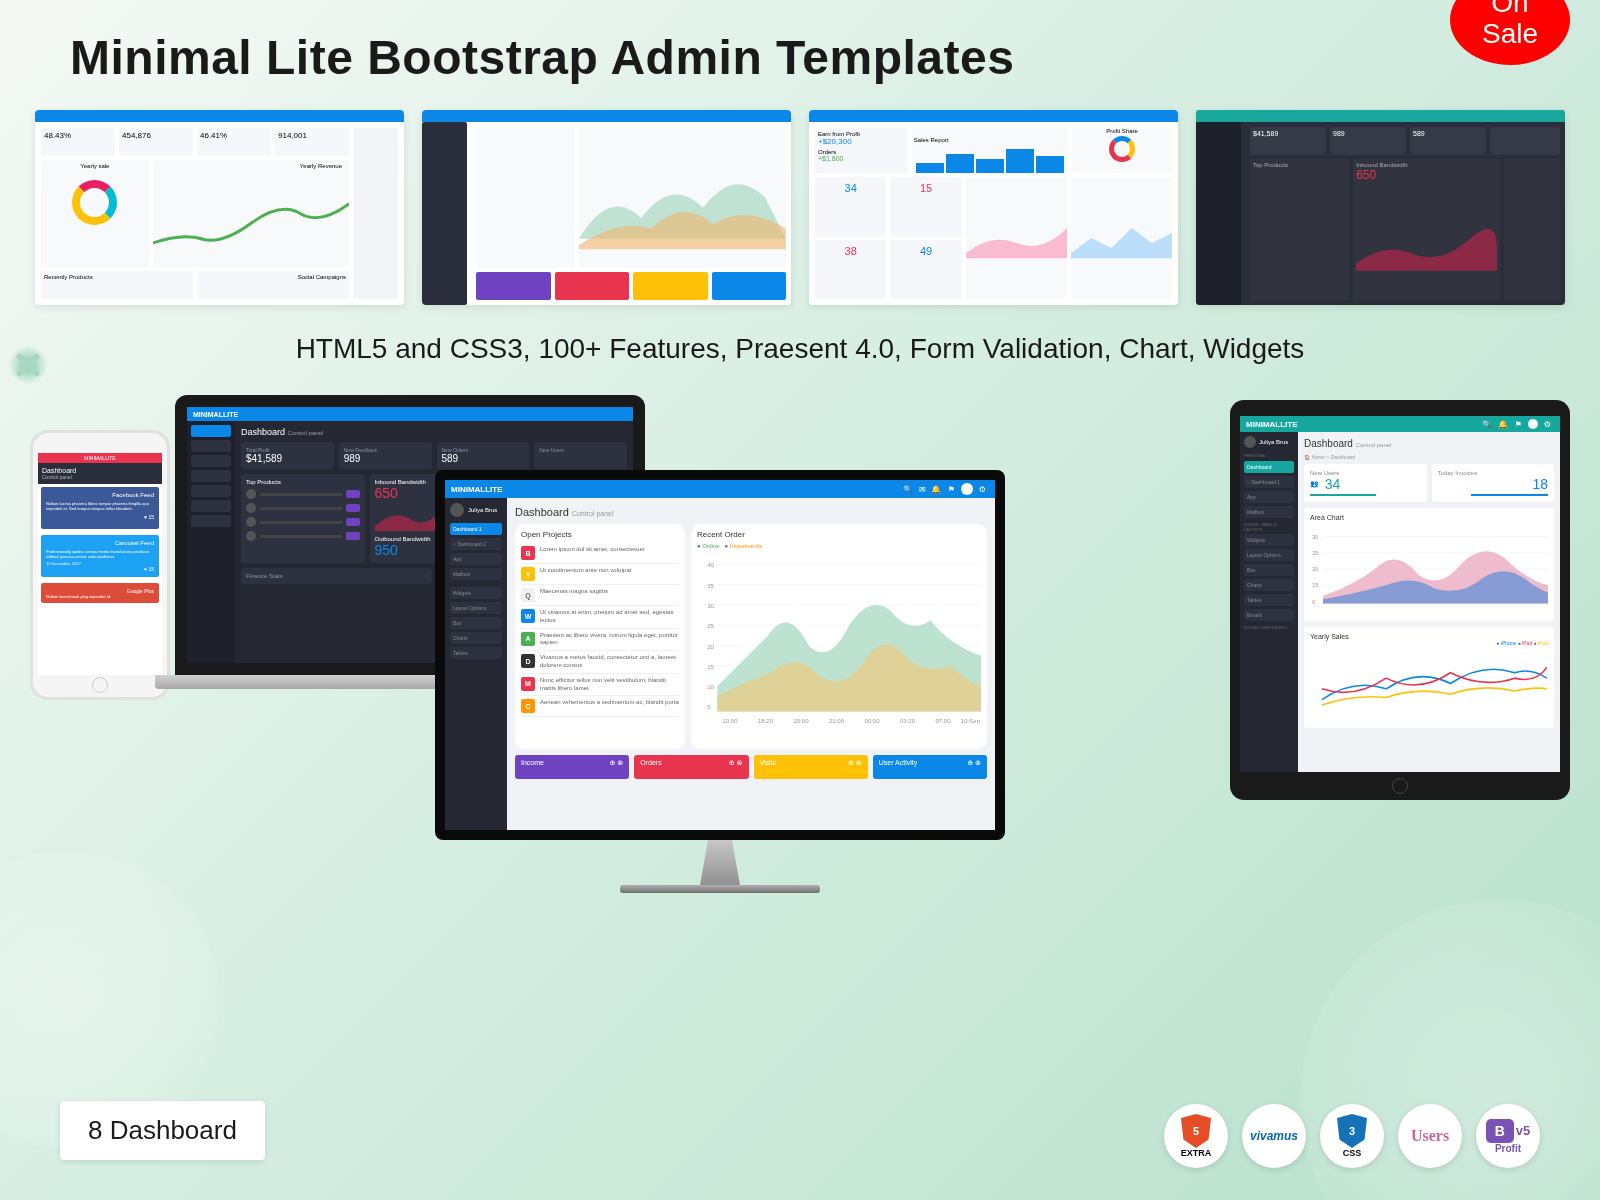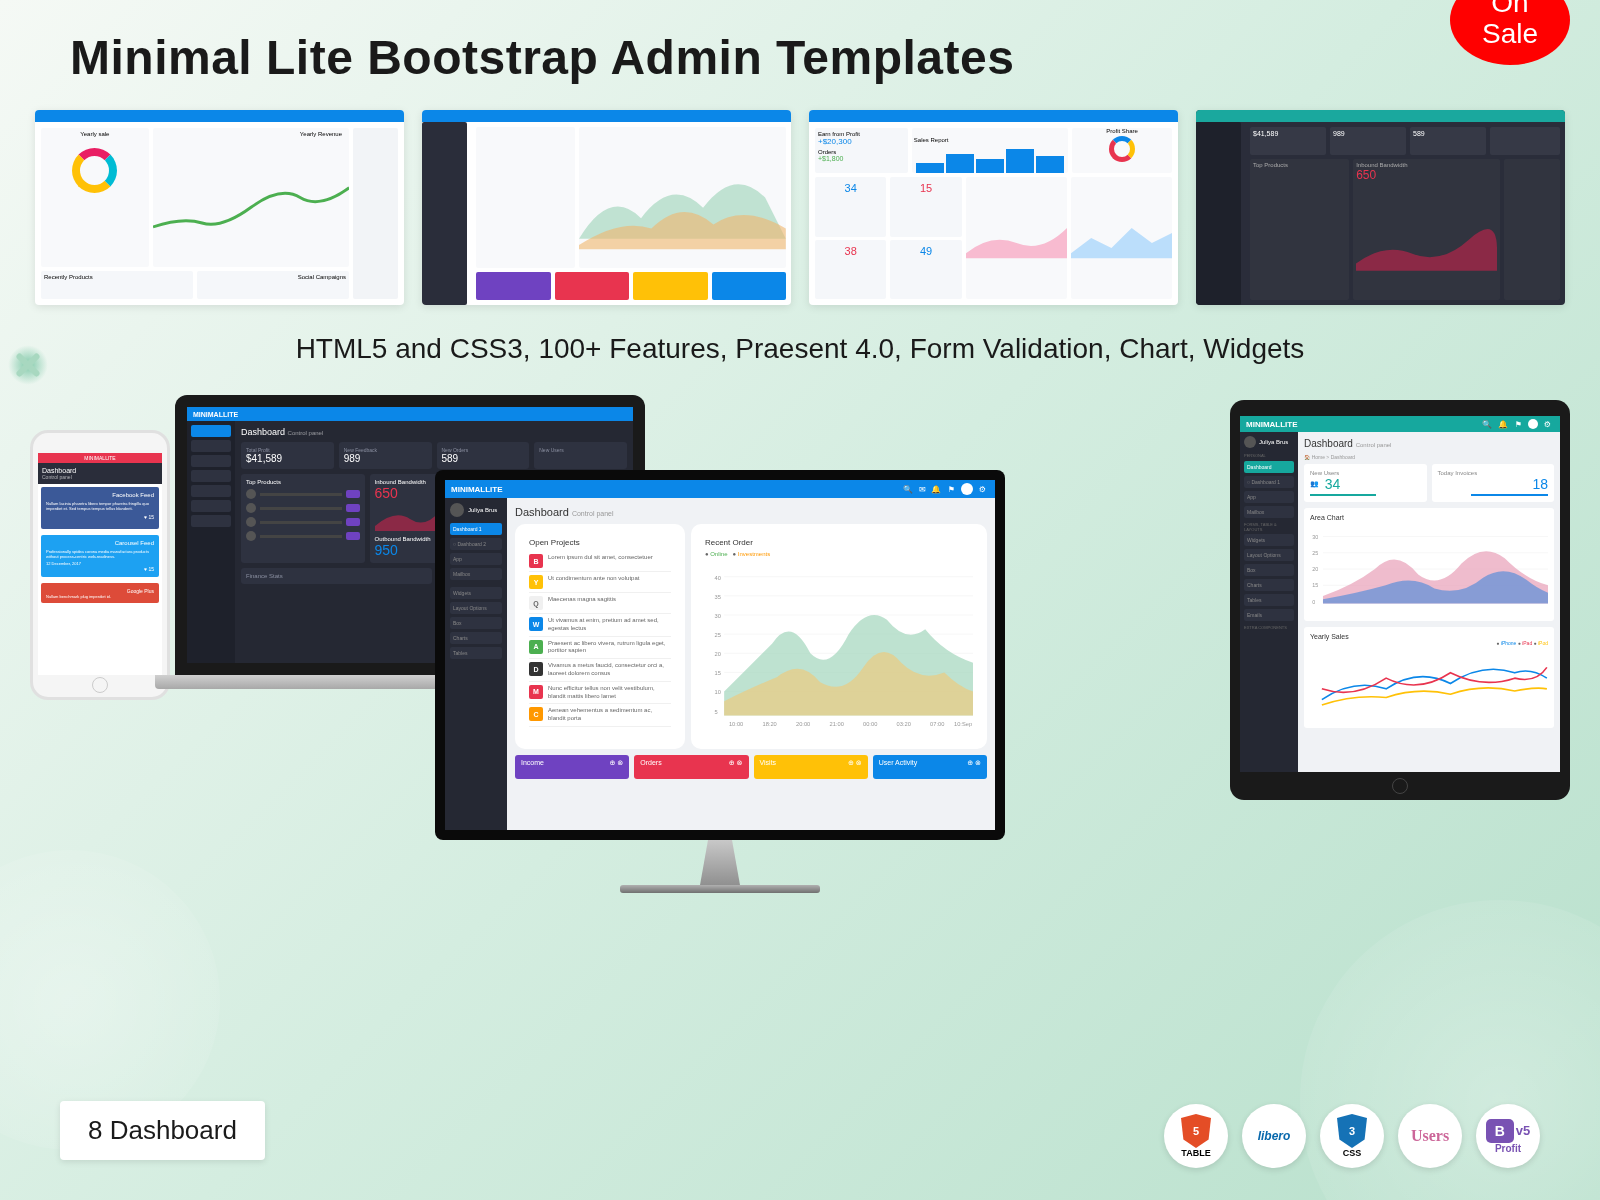--- a/index.html
+++ b/index.html
@@ -200,21 +200,21 @@
   background: #fff;
   display: flex;
   flex-direction: column;
   font-size: 8px;
 }
 .mon-body { flex: 1; display: flex; }
 .mon-side { width: 62px; background: #252833; padding: 5px; }
 .mon-main { flex: 1; background: #f0f2f5; padding: 8px; }
 .mon-title { font-size: 11px; color: #333; margin-bottom: 6px; }
 .mon-row { display: flex; gap: 6px; margin-bottom: 6px; }
-.mon-panel { background: #fff; border-radius: 10px; padding: 14px; }
+.mon-panel { background: #fff; border-radius: 10px; padding: 6px; }
 .mon-panel.half { flex: 1; }
 .panel-head { font-size: 8px; color: #333; margin-bottom: 4px; font-weight: 500; }
 .proj-item { display: flex; gap: 5px; padding: 3px 0; border-bottom: 1px solid #f0f0f0; }
 .proj-badge { width: 14px; height: 14px; border-radius: 2px; color: #fff; display: flex; align-items: center; justify-content: center; font-size: 7px; font-weight: bold; }
 .proj-text { flex: 1; font-size: 6px; color: #666; line-height: 1.3; }
 .stat-tiles { display: flex; gap: 5px; }
 .stat-tile { flex: 1; height: 24px; border-radius: 3px; color: #fff; padding: 4px 6px; font-size: 7px; }
 
 
 .tablet {
@@ -304,20 +304,26 @@
   <span>On</span>
   <span>Sale</span>
 </div>
 
 <div class="thumbs">
 
   <div class="thumb">
     <div class="thumb-topbar"></div>
     <div class="thumb-body">
       <div class="thumb-main">
+        <div class="thumb-cards">
+          <div class="thumb-card" style="font-size:8px;padding:3px;"><span>48.43%</span></div>
+          <div class="thumb-card" style="font-size:8px;padding:3px;"><span>454,876</span></div>
+          <div class="thumb-card" style="font-size:8px;padding:3px;"><span>46.41%</span></div>
+          <div class="thumb-card" style="font-size:8px;padding:3px;"><span>914,001</span></div>
+        </div>
         <div style="display:flex;gap:4px;flex:1;">
           <div class="thumb-chart" style="flex:0 0 35%;display:flex;flex-direction:column;align-items:center;">
             <span style="font-size:6px;margin:3px;">Yearly sale</span>
             <div class="donut"></div>
           </div>
           <div class="thumb-chart">
             <span style="font-size:6px;margin:3px;position:absolute;right:4px;">Yearly Revenue</span>
             <svg viewBox="0 0 100 50">
                 <path d="M0,40 Q15,35 25,38 T50,30 T75,25 T100,20" stroke="#4caf50" fill="none" stroke-width="1.5"></path>
               </svg>
@@ -754,24 +760,24 @@
     <div class="tablet-home"></div>
   </div>
 
 </div>
 
 <div class="bottom-label">8 Dashboard</div>
 
 <div class="tech-badges">
   <div class="tech-badge html5">
     <div class="badge-shield">5</div>
-    <span>TABLE</span>
+    <span>EXTRA</span>
   </div>
   <div class="tech-badge jquery">
-    <span>libero</span>
+    <span>vivamus</span>
   </div>
   <div class="tech-badge css3">
     <div class="badge-shield">3</div>
     <span>CSS</span>
   </div>
   <div class="tech-badge sass">
     <span>Users</span>
   </div>
   <div class="tech-badge bootstrap">
     <div style="display:flex;align-items:center;gap:2px;">

